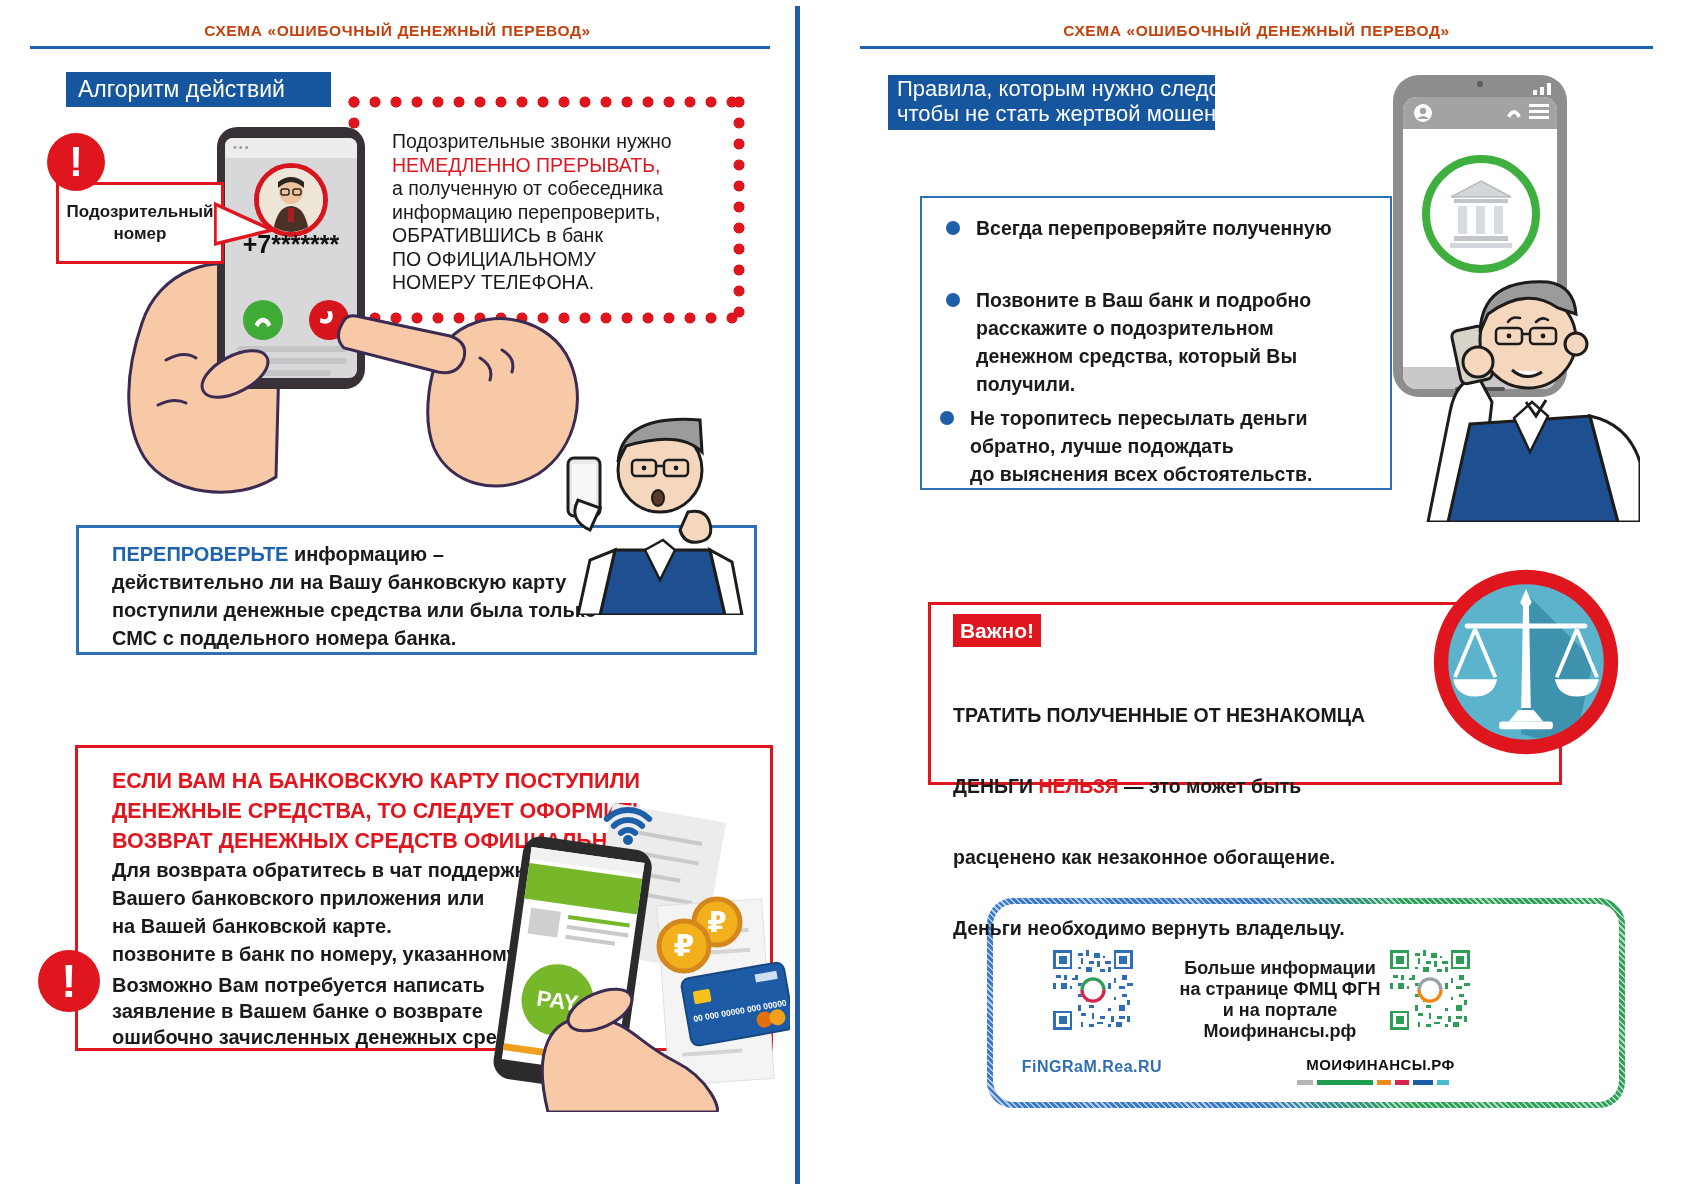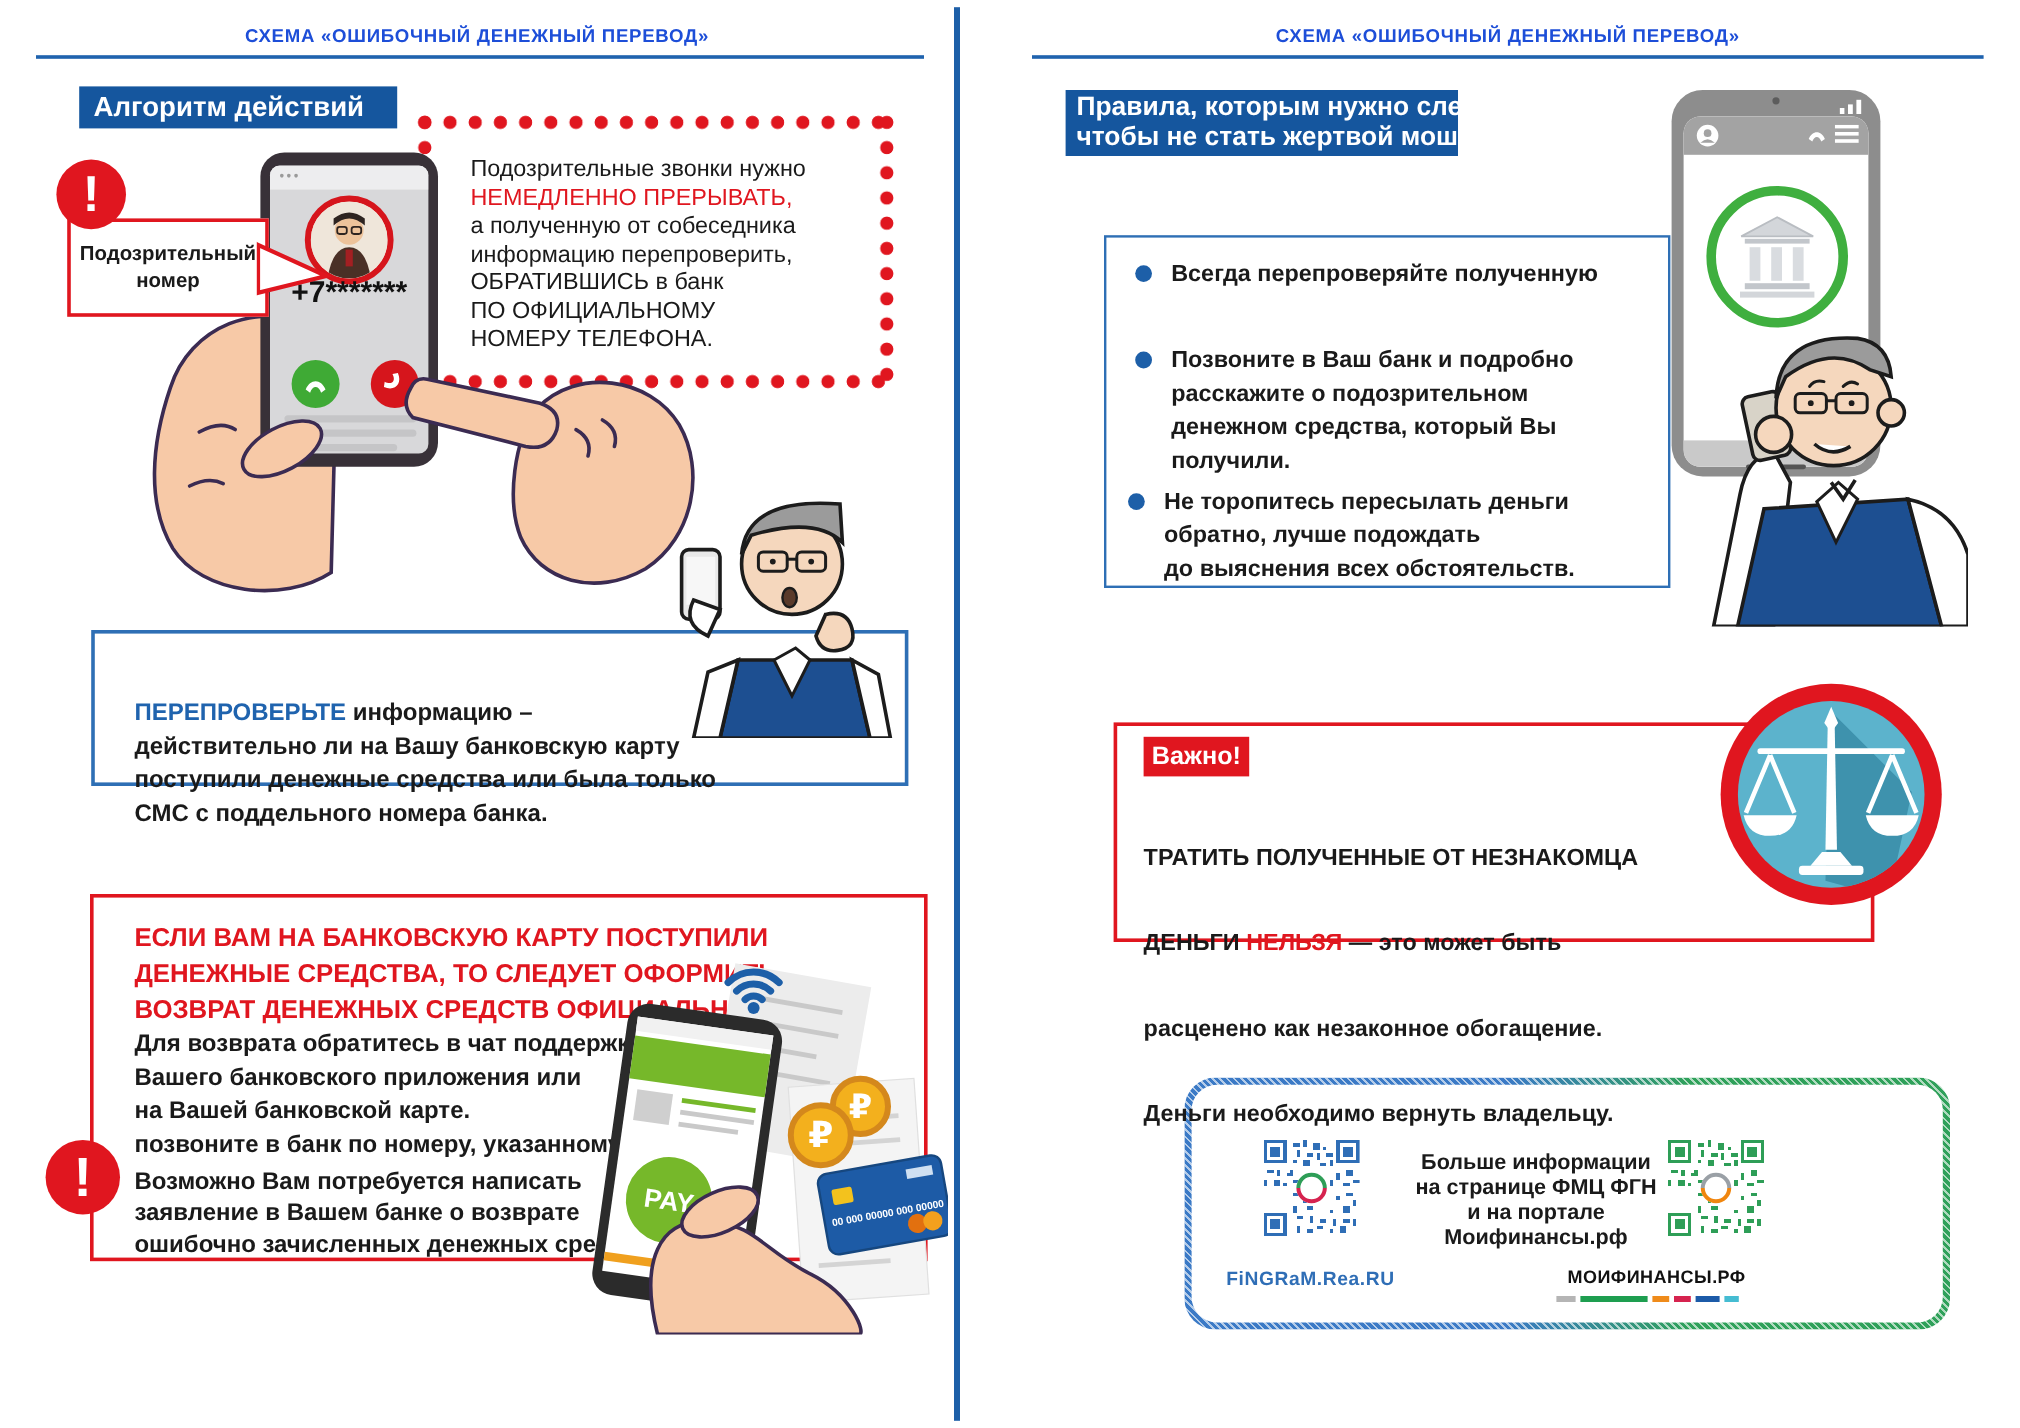--- a/index.html
+++ b/index.html
@@ -1,25 +1,25 @@
 <!DOCTYPE html>
 <html><head>
 <meta charset="utf-8">
 <style>
   html,body{margin:0;padding:0;background:#fff;}
   .canvas{position:relative;width:1683px;height:1190px;background:#fff;overflow:hidden;
           font-family:"Liberation Sans",sans-serif;color:#1a1a1a;}
   .abs{position:absolute;}
   .nowrap{white-space:nowrap;}
 
-  .header-text{font-size:15.5px;font-weight:700;letter-spacing:.6px;color:#1d4ed8;text-align:center;}
+  .header-text{font-size:15.5px;font-weight:700;letter-spacing:.6px;color:#c2410c;text-align:center;}
   .rule{background:#1f63ae;height:2.5px;}
   .divider{background:#1d5fa8;width:5px;}
 
-  .title-box{background:#15569e;color:#fff;font-weight:700;}
+  .title-box{background:#15569e;color:#fff;font-weight:400;}
   .title-left{font-size:23px;line-height:35px;padding-left:12px;}
   .title-right{font-size:22px;line-height:25px;padding:1px 6px 1px 9px;}
 
   .excl-circle{background:#e0161f;border-radius:50%;color:#fff;font-weight:700;
                display:flex;align-items:center;justify-content:center;}
 
   .callout{background:#fff;border:3px solid #e0161f;font-size:17px;font-weight:700;
            display:flex;flex-direction:column;align-items:center;justify-content:center;line-height:22px;}
 
   .phoneL{background:#383138;border-radius:20px;}
@@ -146,21 +146,21 @@
     <div class="line">Подозрительные звонки нужно</div>
     <div class="line red-t">НЕМЕДЛЕННО ПРЕРЫВАТЬ,</div>
     <div class="line">а полученную от собеседника</div>
     <div class="line">информацию перепроверить,</div>
     <div class="line">ОБРАТИВШИСЬ в банк</div>
     <div class="line">ПО ОФИЦИАЛЬНОМУ</div>
     <div class="line">НОМЕРУ ТЕЛЕФОНА.</div>
   </div>
 
   <div class="abs box-blue" style="left:76px;top:525px;width:675px;height:124px;"></div>
-  <div class="abs vlines" style="left:112px;top:540px;z-index:2;margin-top:40px;">
+  <div class="abs vlines" style="left:112px;top:540px;z-index:2;">
     <div class="line">
       <span class="blue-t">ПЕРЕПРОВЕРЬТЕ</span><span> информацию –</span>
     </div>
     <div class="line">действительно ли на Вашу банковскую карту</div>
     <div class="line">поступили денежные средства или была только</div>
     <div class="line">СМС с поддельного номера банка.</div>
   </div>
 
   <svg class="abs" style="left:560px;top:400px;z-index:3;" width="185" height="215" viewBox="0 0 185 215">
     <rect x="8" y="58" width="32" height="58" rx="6" fill="#e9e9e9" stroke="#1c1c1c" stroke-width="3"></rect>

